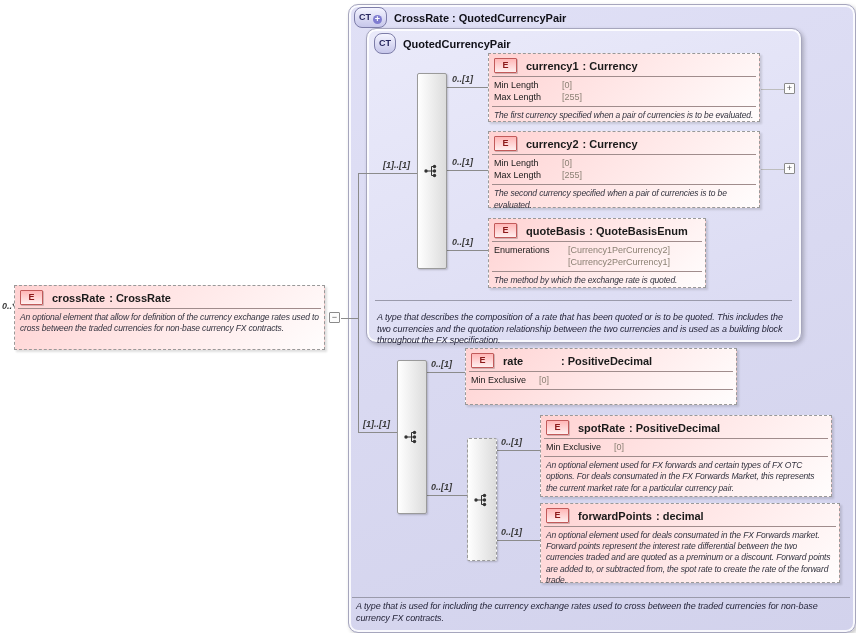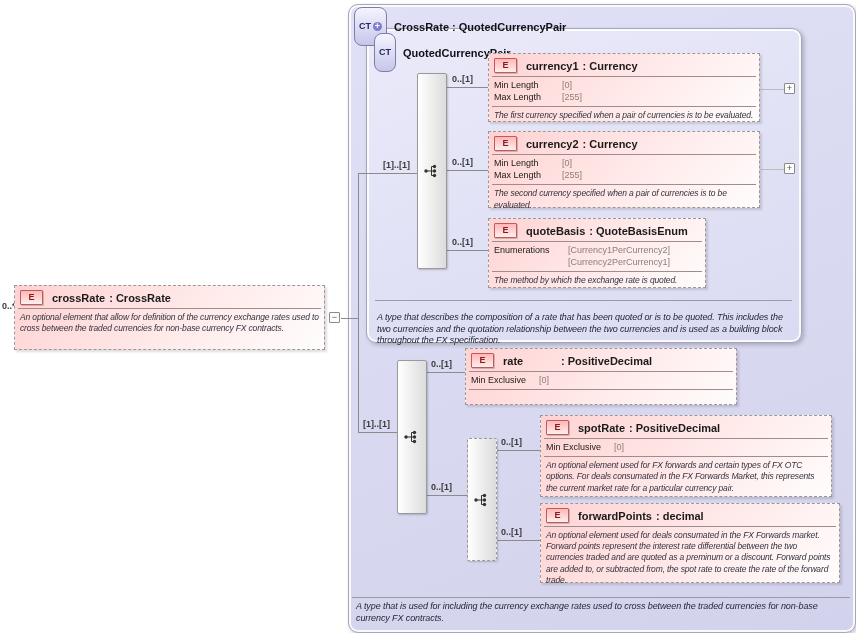--- a/index.html
+++ b/index.html
@@ -12,22 +12,22 @@
   
   .ct-box {
     position:absolute; border-radius:10px;
     border:1px solid #a6a6bd;
     box-shadow: inset 0 0 0 2px rgba(255,255,255,0.85), 2px 2px 4px rgba(0,0,0,0.22);
   }
   .ct-outer { background:linear-gradient(160deg,#e0e0f6,#d2d2ec); }
   .ct-inner { background:linear-gradient(160deg,#eaeafa,#dadaf2); }
   .ct-header { position:absolute; display:flex; align-items:center; gap:7px; font-weight:bold; font-size:11px; color:#101018; white-space:nowrap; }
   .ct-badge {
-    display:inline-flex; align-items:center; gap:2px;
-    border:1px solid #7d7da8; border-radius:8px; height:13px; padding:12px 4px;
+    display:inline-flex; align-items:flex-end; gap:2px;
+    border:1px solid #7d7da8; border-radius:8px; height:13px; padding:3px 4px;
     background:linear-gradient(#f4f4ff,#c6c6ea);
     font-size:9px; font-weight:bold; color:#26265e; line-height:13px;
   }
   .ct-plus {
     display:inline-block; width:9px; height:9px; border-radius:50%;
     background:#7f7cd0; color:#fff; font-size:9px; line-height:9px; text-align:center; font-weight:bold;
   }
   .ct-sep { position:absolute; height:1px; background:#9a9aab; }
   .ct-annot { position:absolute; font-style:italic; font-size:9px; line-height:1.3; color:#26263a; letter-spacing:-0.1px; }
   
@@ -60,21 +60,21 @@
     background:linear-gradient(90deg,#ffffff,#dcdcdc);
     border:1px solid #9a9a9a; border-radius:2px;
     box-shadow:1px 1px 2px rgba(0,0,0,0.2);
   }
   .seqbar.dashed { border-style:dashed; }
   .seqbar svg { position:absolute; top:50%; left:50%; transform:translate(-50%,-50%); }
   
   .line { position:absolute; background:#8b8b8b; }
   .line-faint { position:absolute; background:#bdbdbd; }
   .card {
-    position:absolute; font-size:9px; font-weight:bold;
+    position:absolute; font-size:9px; font-style:italic; font-weight:bold;
     color:#3a3a3a; white-space:nowrap;
   }
   .toggle {
     position:absolute; box-sizing:border-box; width:11px; height:11px;
     border:1px solid #8a8a8a; background:#fcfcfc; border-radius:1px;
     font-size:9px; line-height:9px; text-align:center; color:#555;
   }
   .z1{z-index:1}.z2{z-index:2}.z3{z-index:3}.z4{z-index:4}.z5{z-index:5}
 </style>
 </head>

